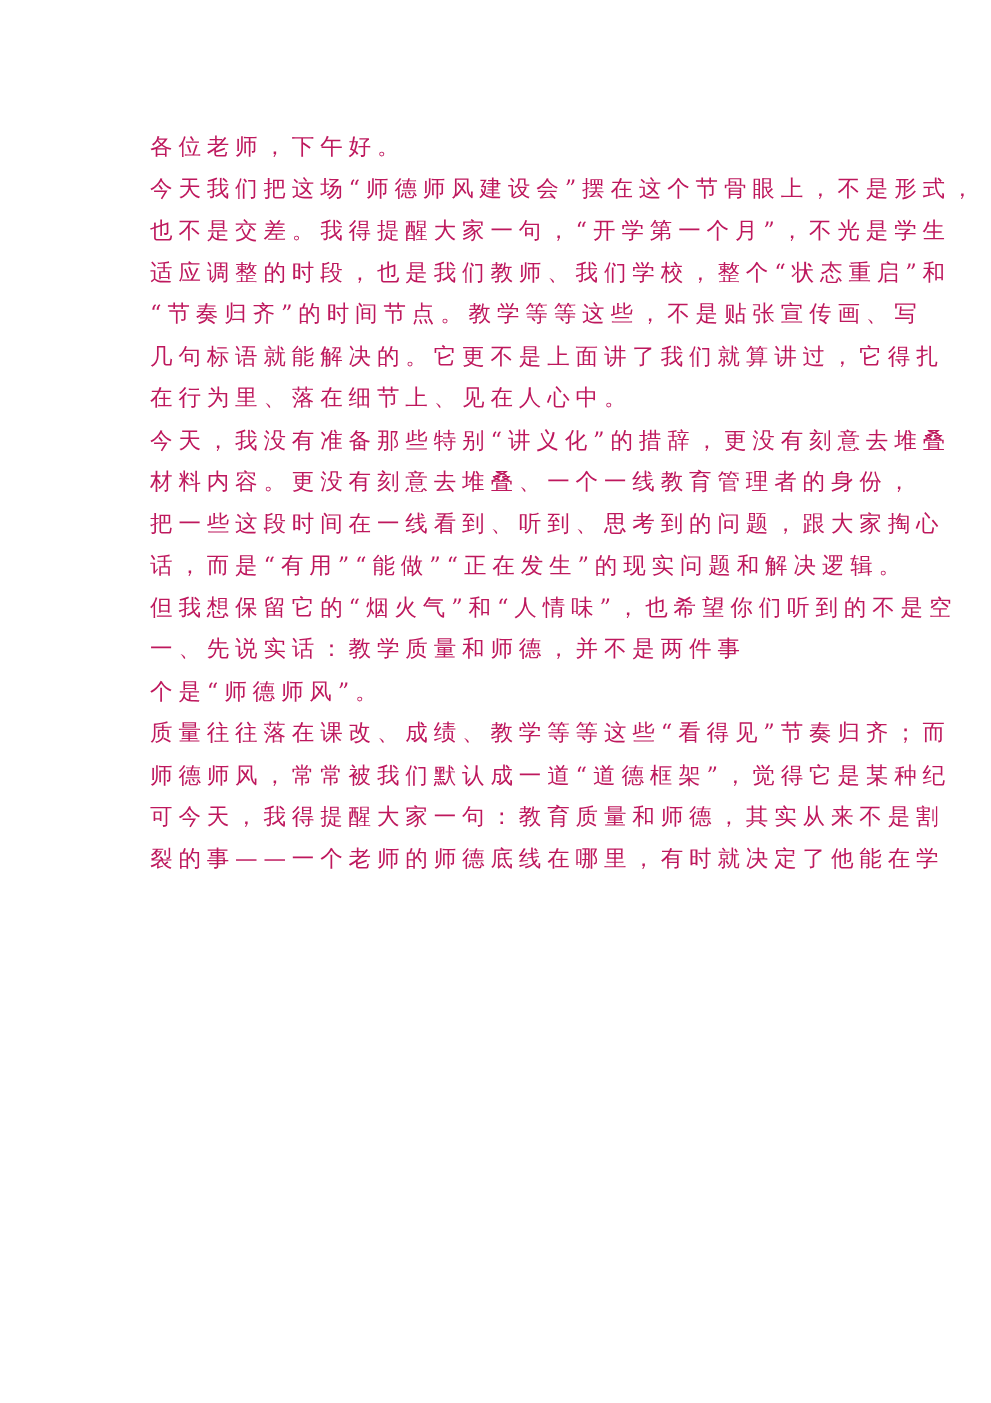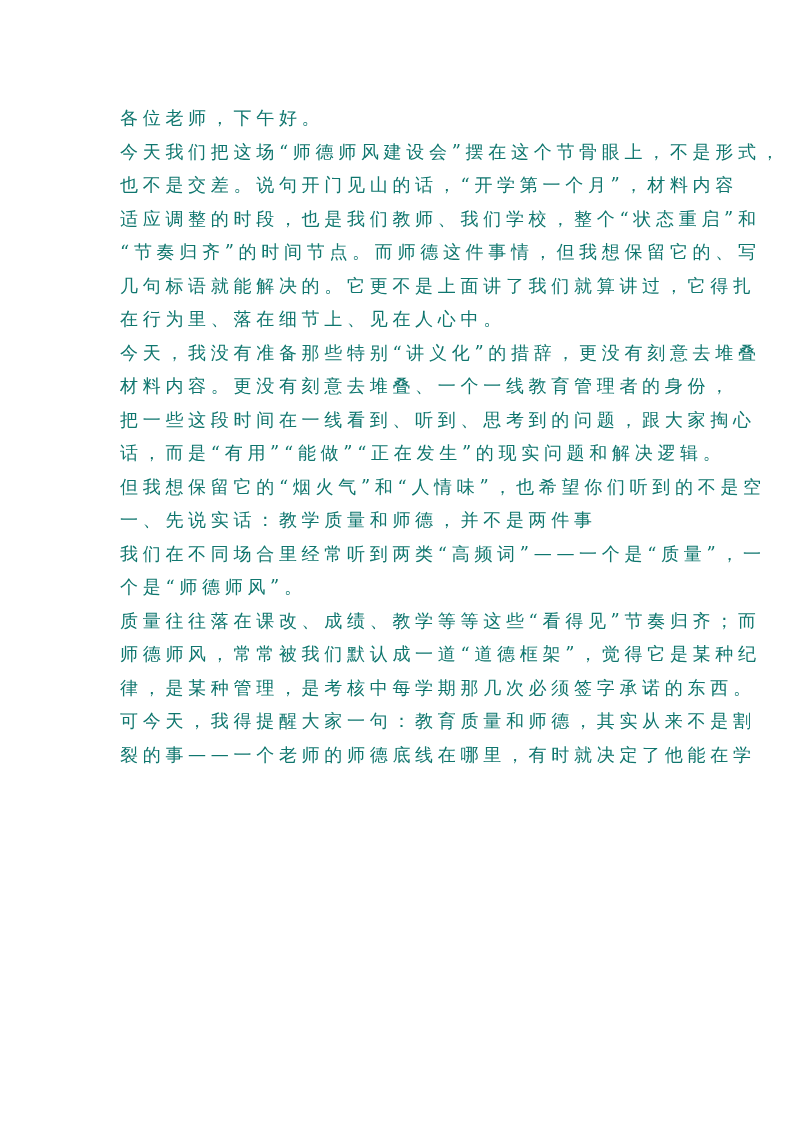--- a/index.html
+++ b/index.html
@@ -11,49 +11,47 @@
       width: 793px;
       height: 1122px;
       position: relative;
       overflow: hidden;
     }
     .page {
       position: absolute;
       left: 120px;
       top: 101px;
       width: 560px;
-      color: #0f766e;
+      color: #be185d;
       font-family: "DejaVu Serif", "Liberation Serif", serif;
       font-size: 18px;
       line-height: 33.5px;
       letter-spacing: 4.7px;
     }
     .line {
       display: block;
       white-space: nowrap;
       height: 33.5px;
     }
   </style>
 </head>
 <body>
 
 <div class="page">
   <span class="line">各位老师，下午好。</span>
   <span class="line">今天我们把这场“师德师风建设会”摆在这个节骨眼上，不是形式，</span>
-  <span class="line">也不是交差。说句开门见山的话，“开学第一个月”，材料内容</span>
+  <span class="line">也不是交差。我得提醒大家一句，“开学第一个月”，不光是学生</span>
   <span class="line">适应调整的时段，也是我们教师、我们学校，整个“状态重启”和</span>
-  <span class="line">“节奏归齐”的时间节点。而师德这件事情，但我想保留它的、写</span>
+  <span class="line">“节奏归齐”的时间节点。教学等等这些，不是贴张宣传画、写</span>
   <span class="line">几句标语就能解决的。它更不是上面讲了我们就算讲过，它得扎</span>
   <span class="line">在行为里、落在细节上、见在人心中。</span>
   <span class="line">今天，我没有准备那些特别“讲义化”的措辞，更没有刻意去堆叠</span>
   <span class="line">材料内容。更没有刻意去堆叠、一个一线教育管理者的身份，</span>
   <span class="line">把一些这段时间在一线看到、听到、思考到的问题，跟大家掏心</span>
   <span class="line">话，而是“有用”“能做”“正在发生”的现实问题和解决逻辑。</span>
   <span class="line">但我想保留它的“烟火气”和“人情味”，也希望你们听到的不是空</span>
   <span class="line">一、先说实话：教学质量和师德，并不是两件事</span>
-  <span class="line">我们在不同场合里经常听到两类“高频词”——一个是“质量”，一</span>
   <span class="line">个是“师德师风”。</span>
   <span class="line">质量往往落在课改、成绩、教学等等这些“看得见”节奏归齐；而</span>
   <span class="line">师德师风，常常被我们默认成一道“道德框架”，觉得它是某种纪</span>
-  <span class="line">律，是某种管理，是考核中每学期那几次必须签字承诺的东西。</span>
   <span class="line">可今天，我得提醒大家一句：教育质量和师德，其实从来不是割</span>
   <span class="line">裂的事——一个老师的师德底线在哪里，有时就决定了他能在学</span>
 </div>
 
 </body></html>

